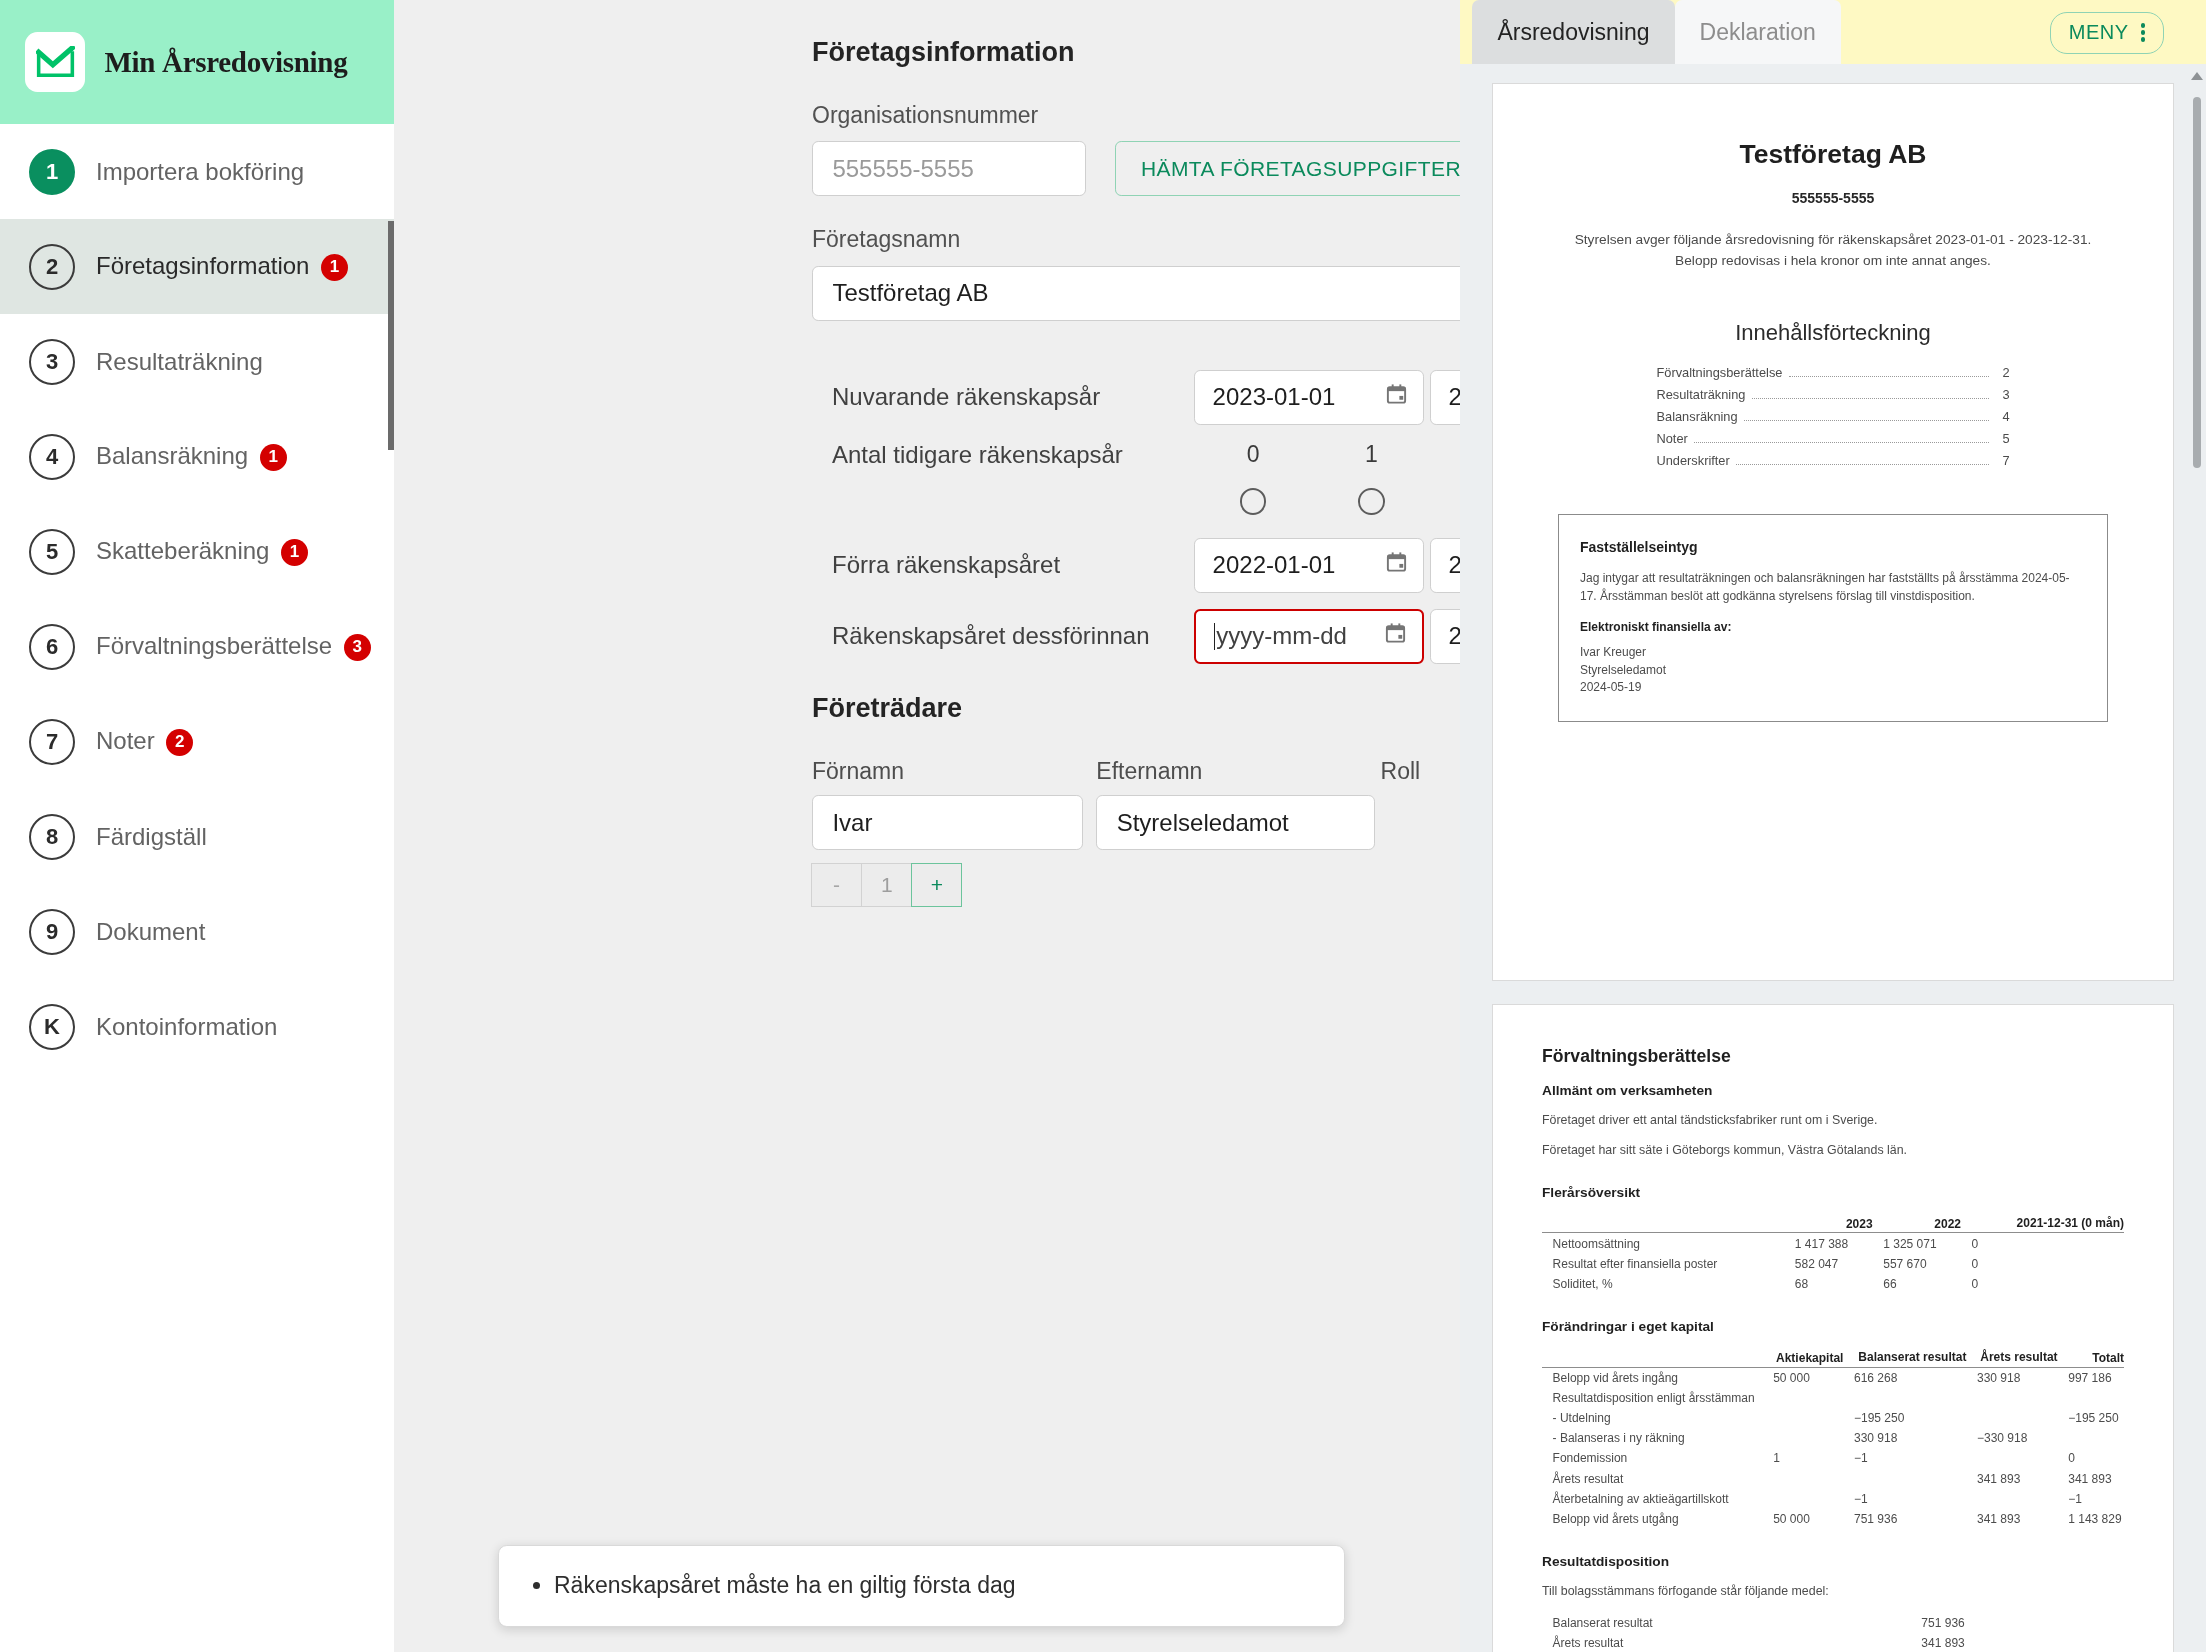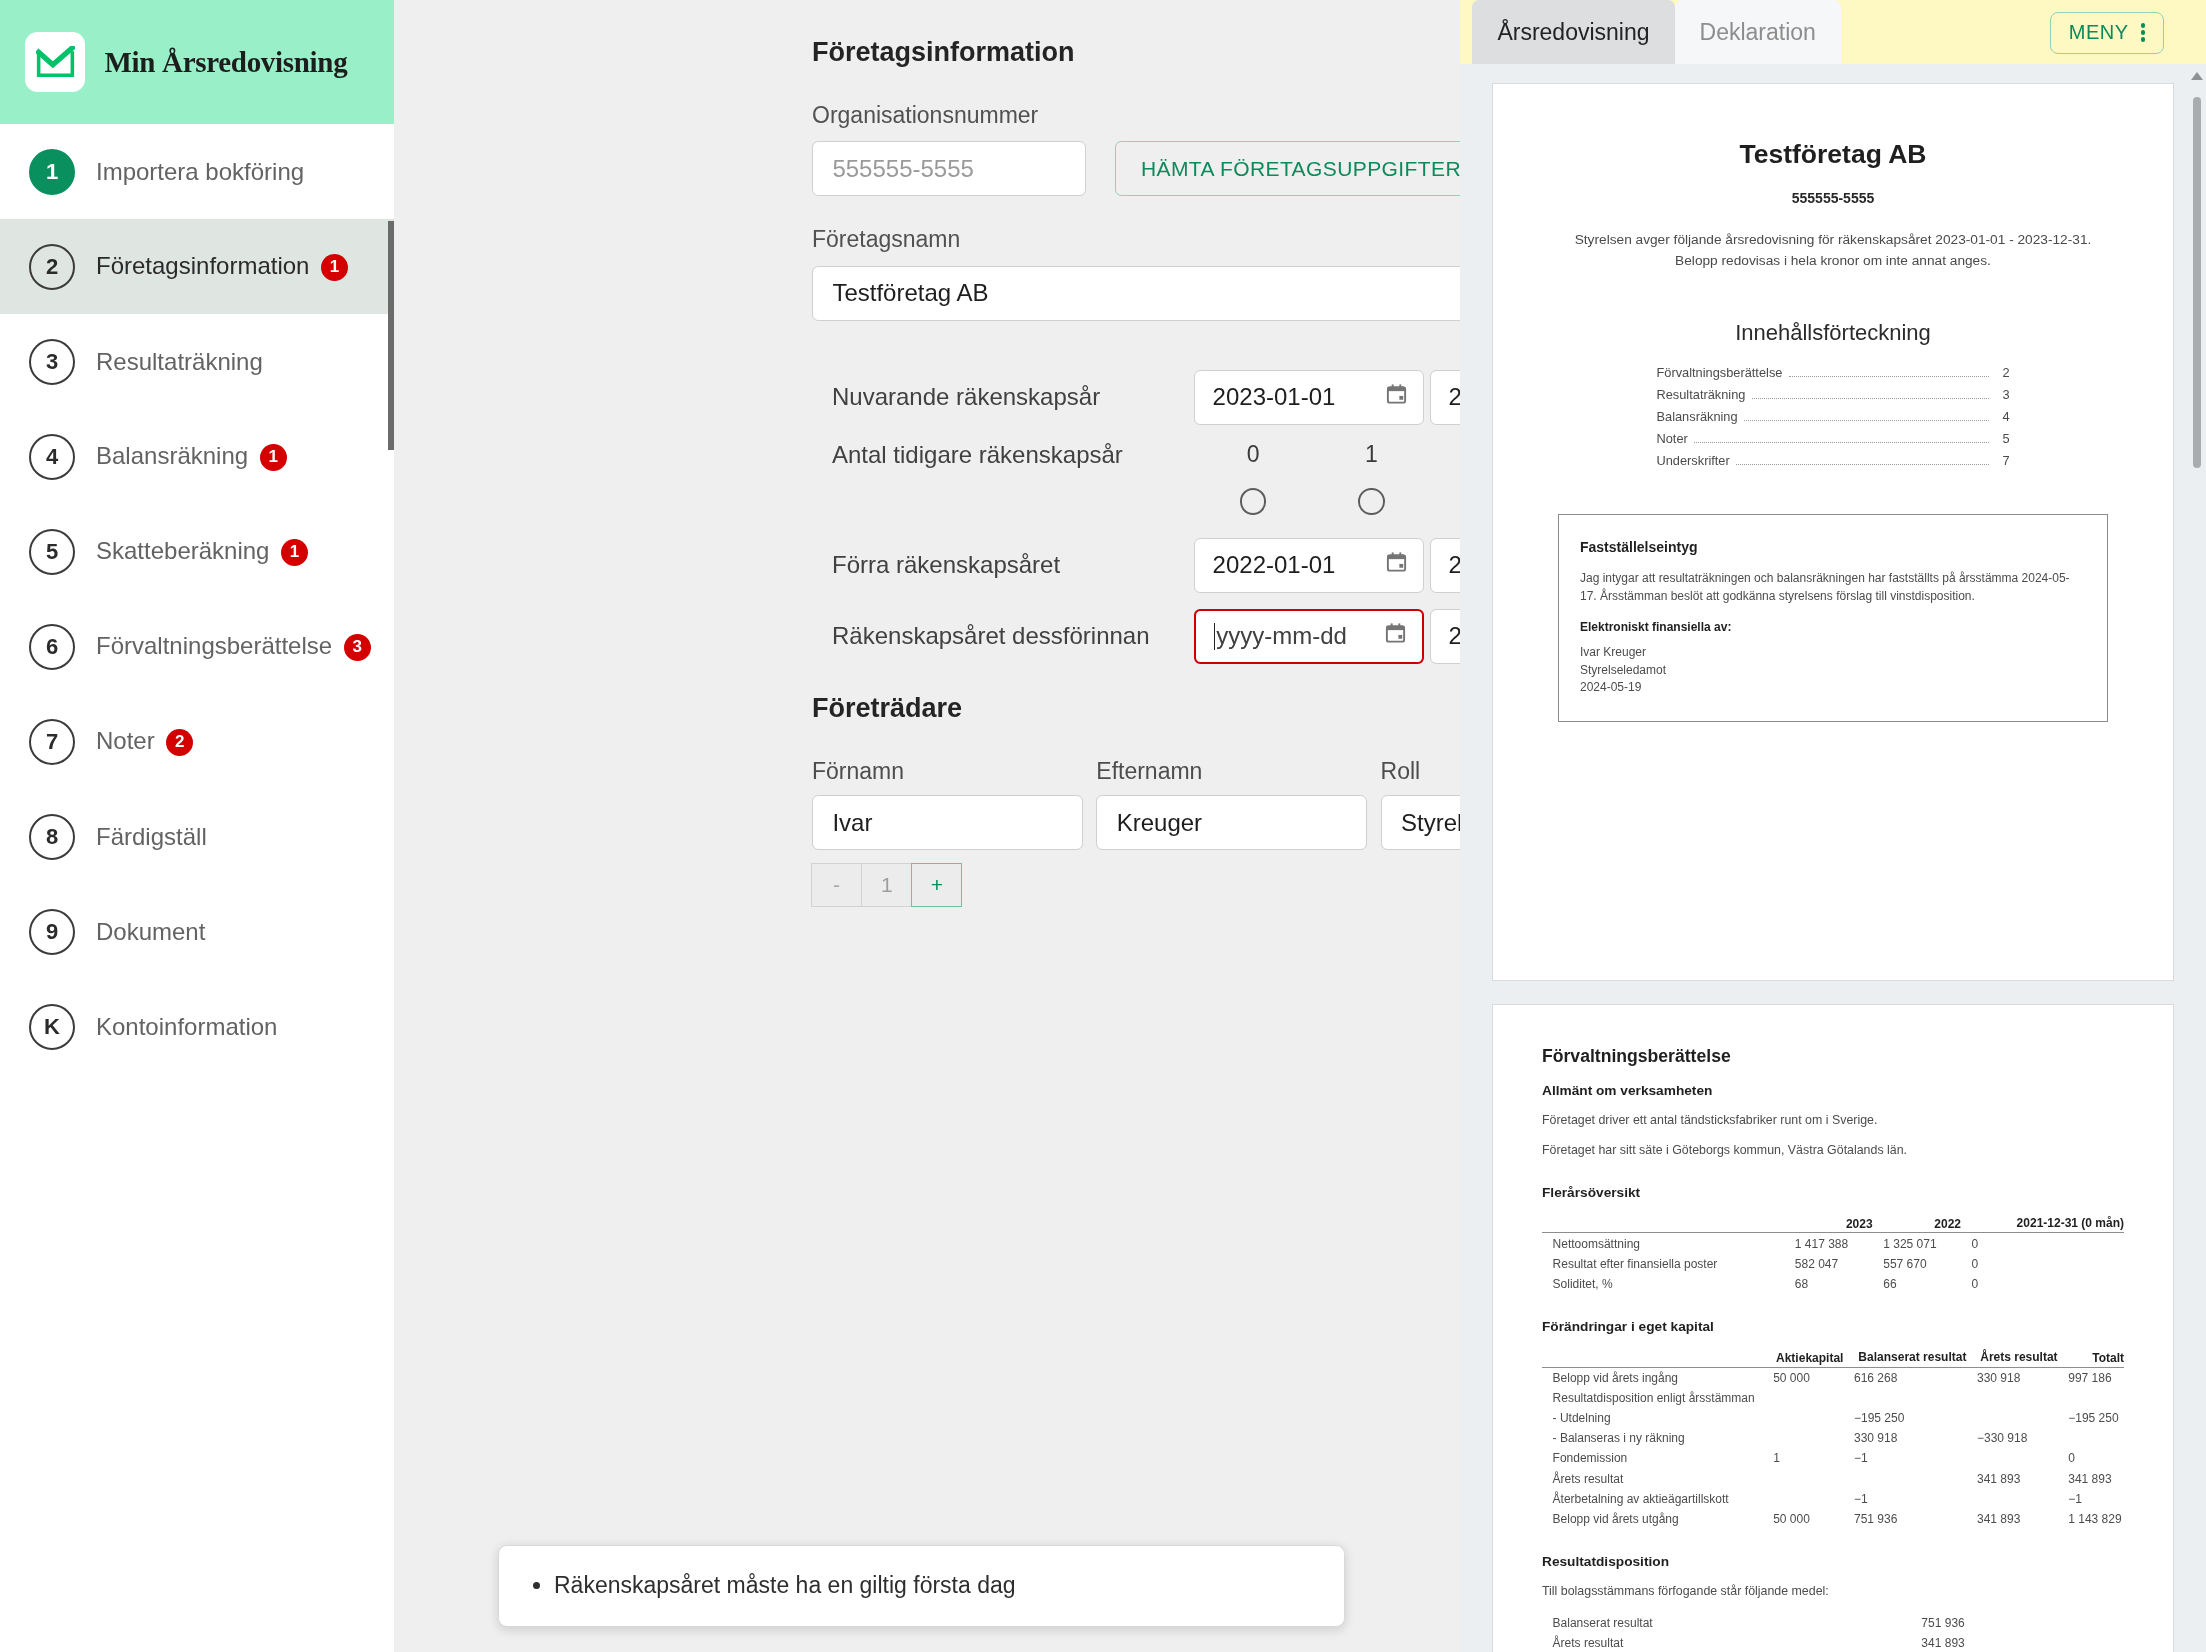--- a/index.html
+++ b/index.html
@@ -112,21 +112,21 @@
 
   
   .preview { width:746px; flex:0 0 746px; height:1652px; background:#fef9c3; position:relative; }
   .pv-tabs { height:64px; display:flex; align-items:flex-end; padding:0 12.4px; position:relative; }
   .pv-tab {
     height:64px; padding:0 25px; display:flex; align-items:center; font-size:23px;
     border-radius:7px 7px 0 0; cursor:pointer; color:#8d8d8d; background:#f6f7f8;
   }
   .pv-tab.on { background:#dcdedf; color:#232323; }
   .meny-btn {
-    position:absolute; right:42px; top:11.5px; height:42px; border:0.9px solid #8fd3b4; border-radius:8px;
+    position:absolute; right:42px; top:11.5px; height:42px; border:0.9px solid #8fd3b4; border-radius:17px;
     background:transparent; color:#0b8a5c; font-size:20px; letter-spacing:0.5px;
     display:flex; align-items:center; gap:12.4px; padding:0 17.6px; cursor:pointer;
   }
   .kebab { display:flex; flex-direction:column; gap:2.6px; }
   .kebab i { width:4.4px; height:4.4px; border-radius:50%; background:#0b8a5c; display:block; }
   .pv-body { position:absolute; top:64px; left:0; right:0; bottom:0; background:#eceff1; padding:19.4px 32px 0 32px; }
   .page {
     background:#fff; border:0.9px solid #dadada; width:100%; margin-bottom:23px;
     font-family:"Liberation Sans", sans-serif; color:#3d3d3d;
   }
@@ -312,21 +312,20 @@
       </div>
 
       <h2 class="sec mt">Företrädare</h2>
       <div class="rep-head">
         <div>Förnamn</div>
         <div>Efternamn</div>
         <div>Roll</div>
       </div>
       <div class="rep-row">
         <div class="inp">Ivar</div>
-        <div class="inp">Kreuger</div>
         <div class="sel-wrap">
           <div class="inp">Styrelseledamot</div>
 
         </div>
       </div>
       <div class="stepper">
         <div class="stp">-</div>
         <div class="stp mid">1</div>
         <div class="stp plus">+</div>
       </div>

